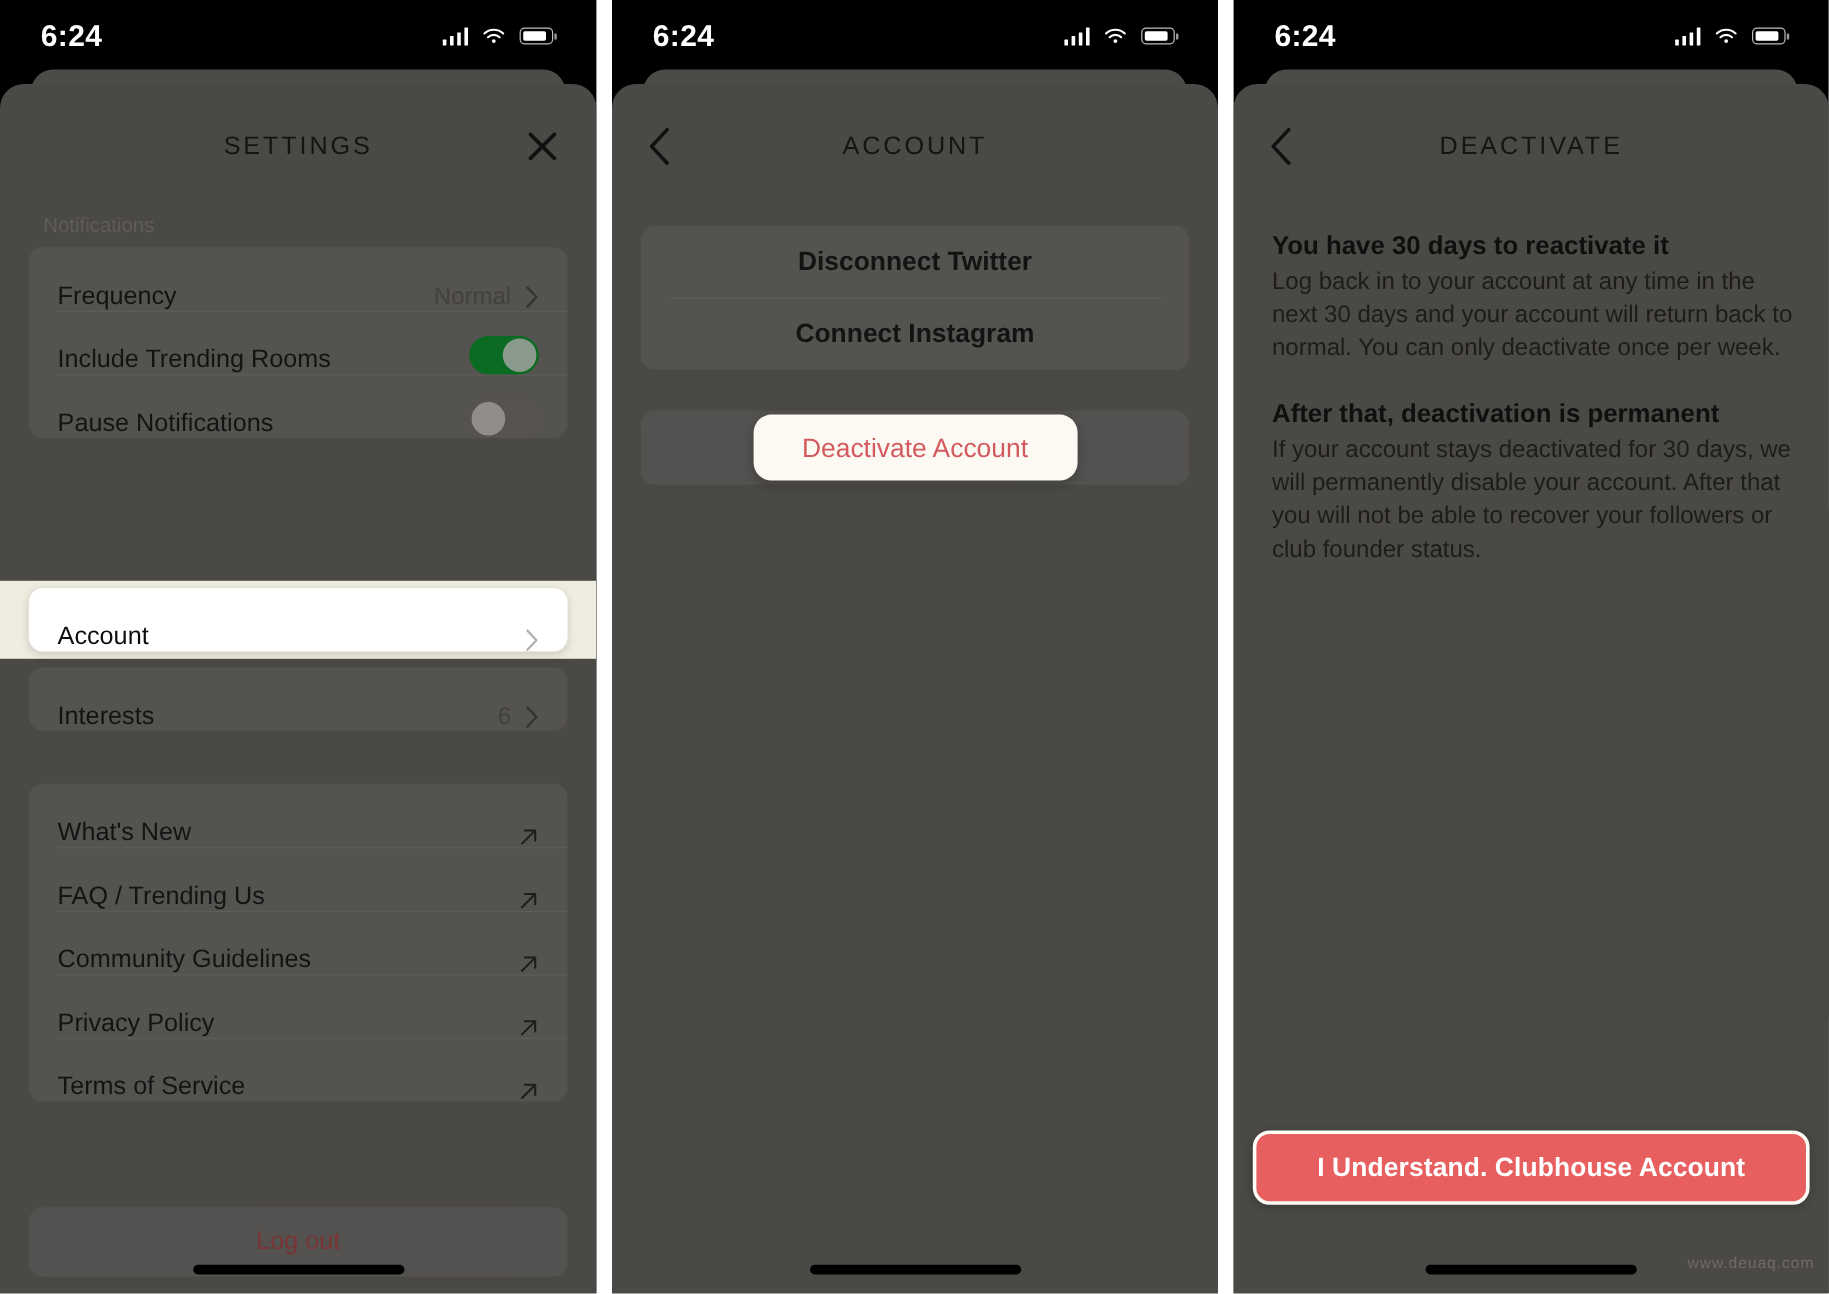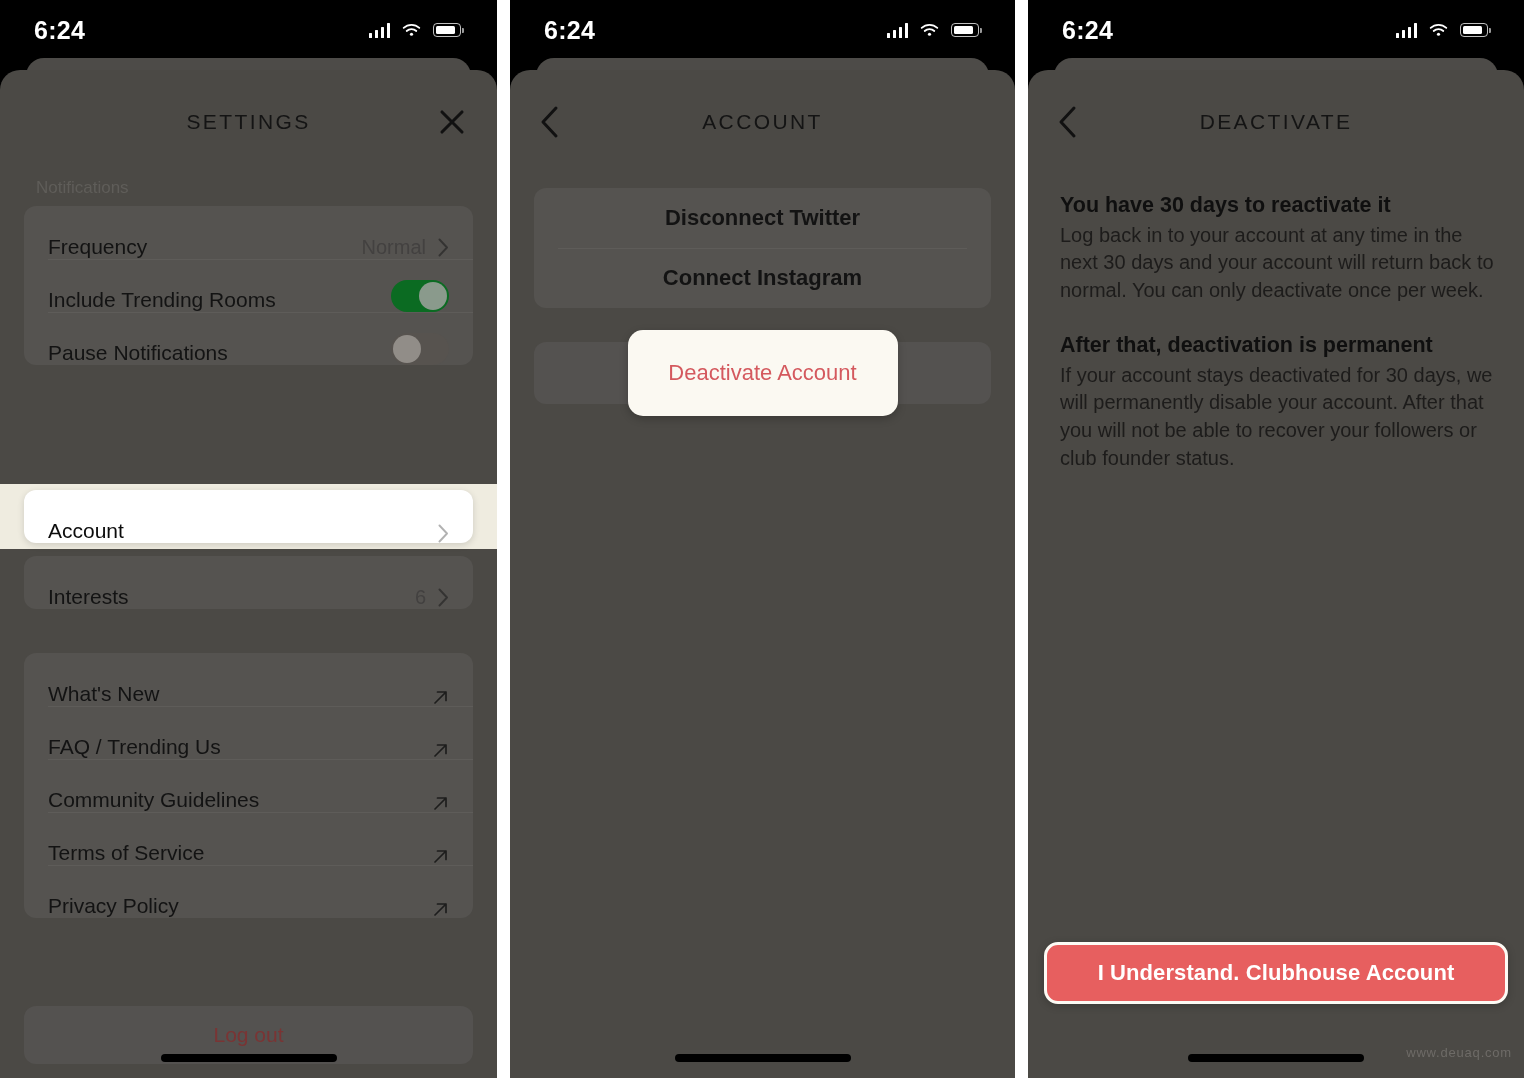--- a/index.html
+++ b/index.html
@@ -228,21 +228,21 @@
     height: 62px;
     display: flex;
     align-items: center;
     justify-content: center;
     position: relative;
   }
   .deact-hl {
     position: absolute;
     left: 50%; top: 50%;
     transform: translate(-50%,-50%);
-    width: 270px; height: 86px;
+    width: 270px; height: 55px;
     background: #fbf9f2;
     border-radius: 15px;
     box-shadow: 0 3px 9px rgba(0,0,0,.22);
     display: flex; align-items: center; justify-content: center;
     z-index: 14;
   }
   .deact-hl span { font-size: 22px; color: #d4595e; }
 
   
   .deact-body { padding: 36px 30px 0 32px; }
@@ -405,27 +405,27 @@
               <path d="M3 14 L14 3 M5.5 3 H14 V11.5" stroke="#141414" stroke-width="1.7" fill="none" stroke-linecap="round" stroke-linejoin="round"></path>
             </svg>
           </div>
           <div class="row">
             <span class="row-label">Community Guidelines</span>
             <svg class="ext" viewBox="0 0 17 17">
               <path d="M3 14 L14 3 M5.5 3 H14 V11.5" stroke="#141414" stroke-width="1.7" fill="none" stroke-linecap="round" stroke-linejoin="round"></path>
             </svg>
           </div>
           <div class="row">
-            <span class="row-label">Terms of Service</span>
+            <span class="row-label">Privacy Policy</span>
             <svg class="ext" viewBox="0 0 17 17">
               <path d="M3 14 L14 3 M5.5 3 H14 V11.5" stroke="#141414" stroke-width="1.7" fill="none" stroke-linecap="round" stroke-linejoin="round"></path>
             </svg>
           </div>
           <div class="row">
-            <span class="row-label">Privacy Policy</span>
+            <span class="row-label">Terms of Service</span>
             <svg class="ext" viewBox="0 0 17 17">
               <path d="M3 14 L14 3 M5.5 3 H14 V11.5" stroke="#141414" stroke-width="1.7" fill="none" stroke-linecap="round" stroke-linejoin="round"></path>
             </svg>
           </div>
         </div>
 
         <div class="logout-card" style="position:absolute; top:850px; left:0; right:0;text-align:center;">
           <span class="logout-text">Log out</span>
         </div>
 

